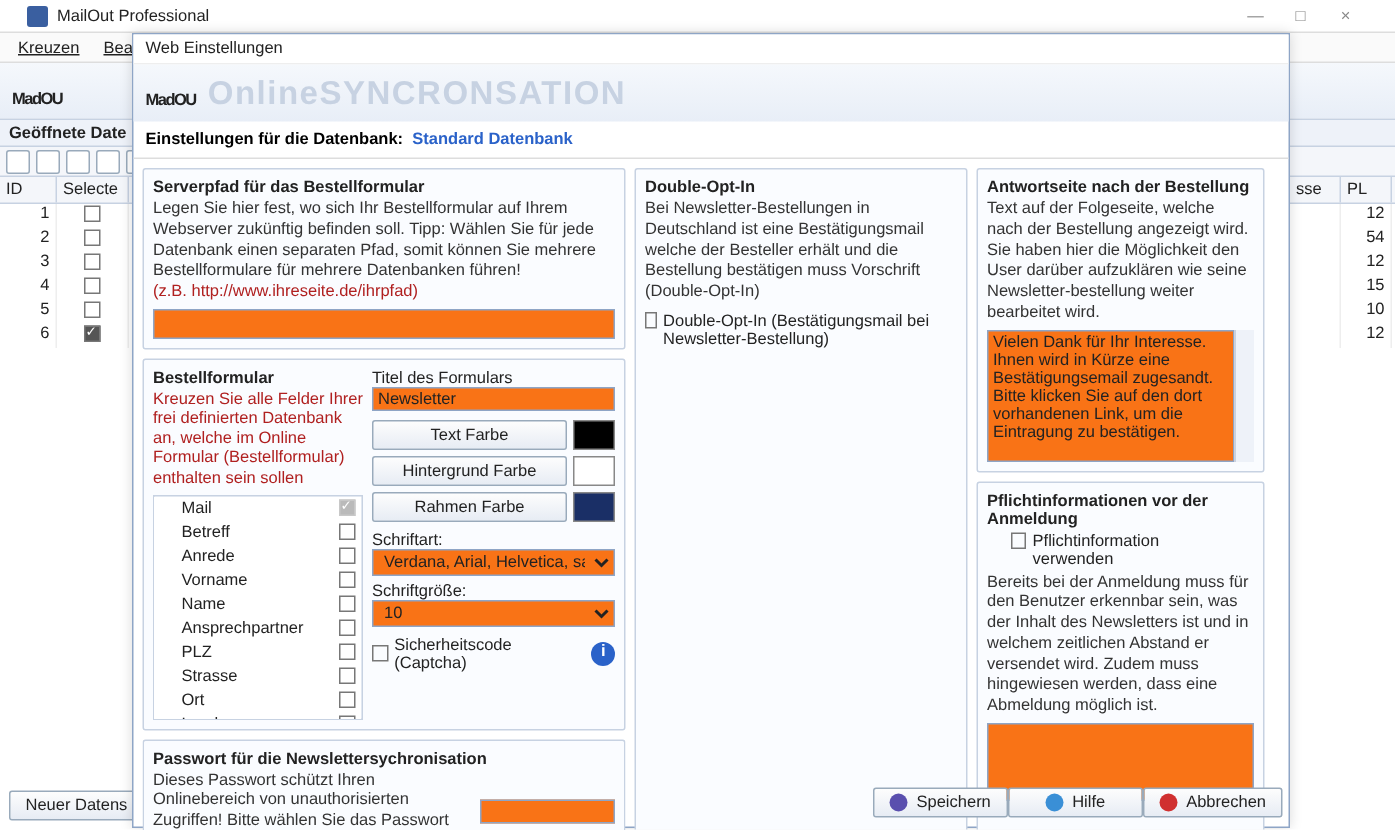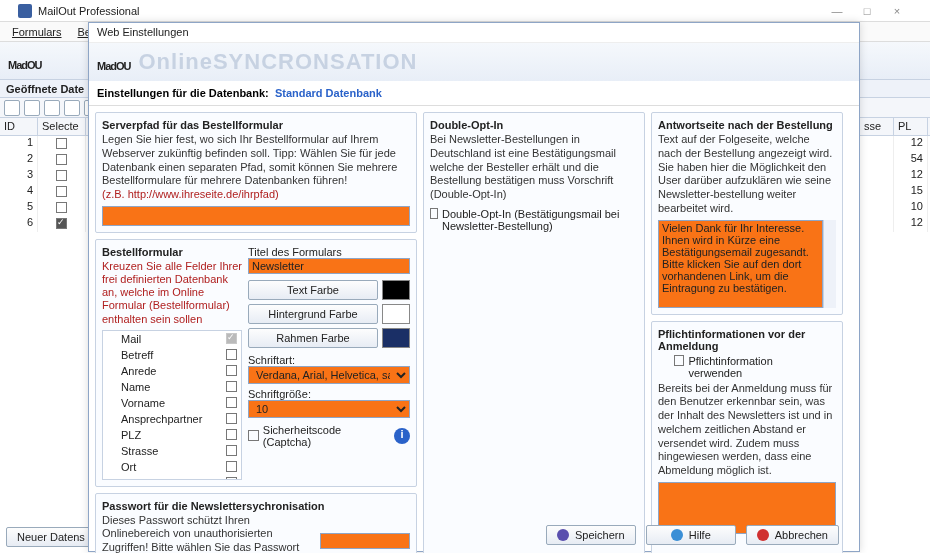--- a/index.html
+++ b/index.html
@@ -40,21 +40,21 @@
 .lbl{font-weight:bold;margin-bottom:2px}
 .hint{color:#333;line-height:1.25}
 .red{color:#b02020}
 input[type=text],select,textarea{border:1px solid #8ea5c6;background:#f97316;padding:1px 3px;font-size:11px;width:100%}
 textarea{resize:none}
 .btn{border:1px solid #9ab;background:linear-gradient(#fdfdfd,#e7ecf4);padding:3px 10px;text-align:center;cursor:default;border-radius:2px}
 .swatch{width:28px;height:20px;border:1px solid #888;display:inline-block}
 .fieldlist{border:1px solid #c7d2e2;background:#fff;height:150px;overflow:auto}
 .fieldlist .fr{display:flex;align-items:center;height:16px;padding:0 4px}
 .fieldlist .fr span:first-child{flex:1;padding-left:14px}
-.footer{position:absolute;bottom:6px;right:20px;display:flex;gap:10px}
+.footer{position:absolute;bottom:6px;right:4px;display:flex;}
 .footer .btn{min-width:90px;display:flex;align-items:center;justify-content:center;gap:6px}
 .ficon{width:12px;height:12px;display:inline-block;border-radius:50%}
 .save{background:#5a4fae}
 .help{background:#3a8fd6}
 .cancel{background:#d03030}
 .neubtn{position:absolute;left:6px;bottom:6px}
 .scrolly{width:14px;background:#eef2f9;border-left:1px solid #c7d2e2}
 </style>
 </head>
 <body>
@@ -62,21 +62,21 @@
 <div class="titlebar">
   <span class="icon"></span>
   <span>MailOut Professional</span>
   <div class="wc">
     <span>—</span>
     <span>□</span>
     <span>×</span>
   </div>
 </div>
 <div class="menubar">
-  <span>Formulars</span>
+  <span>Kreuzen</span>
   <span>Bearbe</span>
 </div>
 <div class="brandbar">
   <span class="logo"><span>Mad</span><em>OU</em></span>
 </div>
 <div class="subhead">Geöffnete Date</div>
 <div class="toolbar">
   <i></i>
   <i></i>
   <i></i>
@@ -184,25 +184,25 @@
                 </div>
                 <div class="fr">
                   <span>Betreff</span>
                   <span class="ck " style=""></span>
                 </div>
                 <div class="fr">
                   <span>Anrede</span>
                   <span class="ck " style=""></span>
                 </div>
                 <div class="fr">
+                  <span>Vorname</span>
+                  <span class="ck " style=""></span>
+                </div>
+                <div class="fr">
                   <span>Name</span>
-                  <span class="ck " style=""></span>
-                </div>
-                <div class="fr">
-                  <span>Vorname</span>
                   <span class="ck " style=""></span>
                 </div>
                 <div class="fr">
                   <span>Ansprechpartner</span>
                   <span class="ck " style=""></span>
                 </div>
                 <div class="fr">
                   <span>PLZ</span>
                   <span class="ck " style=""></span>
                 </div>

